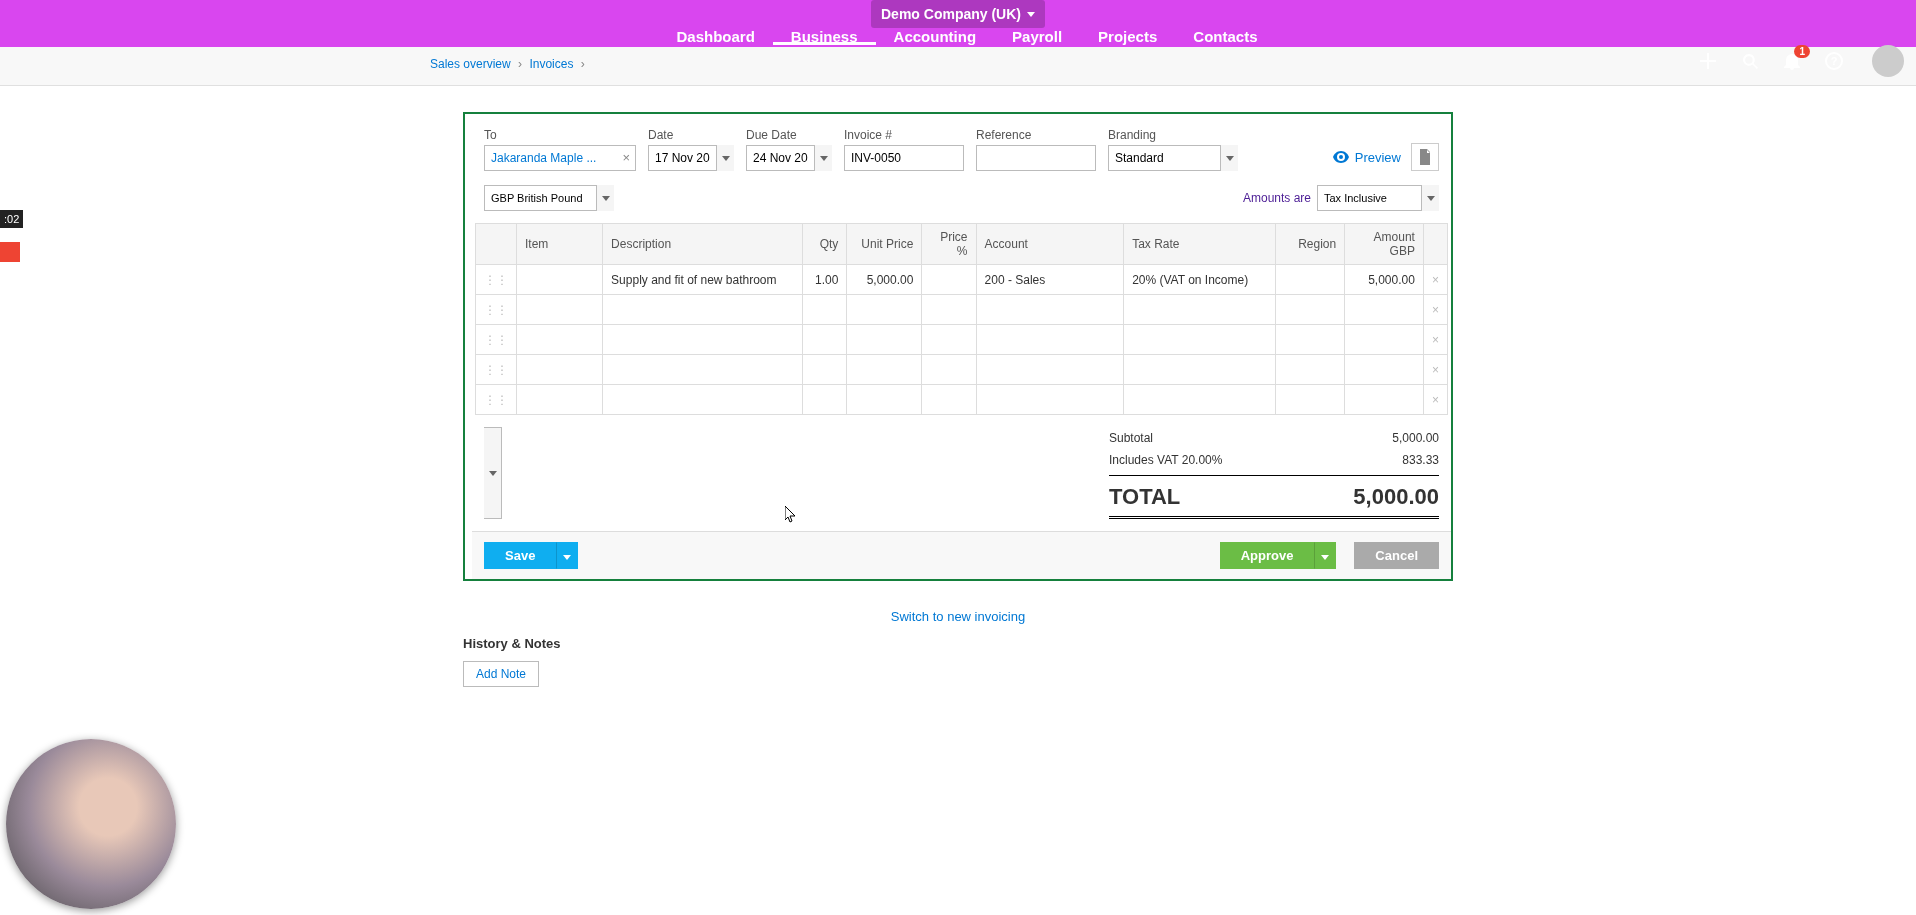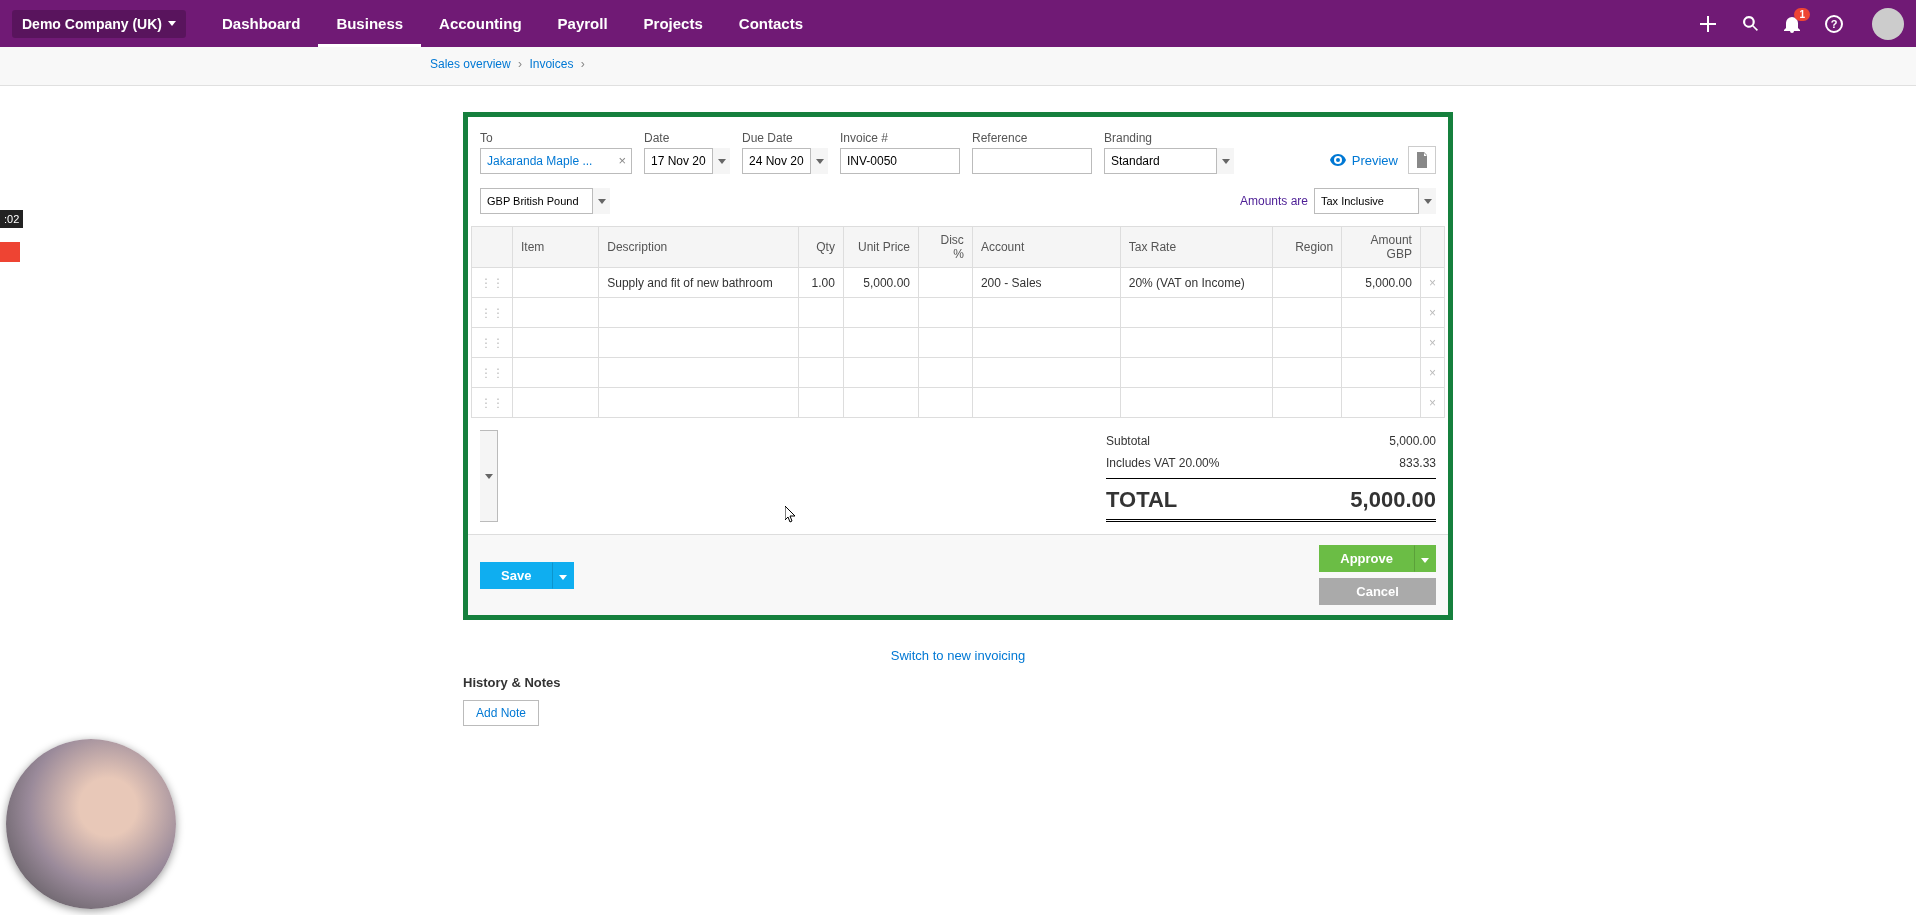--- a/index.html
+++ b/index.html
@@ -1,38 +1,38 @@
 <!DOCTYPE html>
 <html><head>
 <meta charset="utf-8">
 <style>
 * { box-sizing: border-box; margin: 0; padding: 0; }
 body { font-family: Arial, Helvetica, sans-serif; font-size: 13px; color: #333; background: #fff; overflow-x: hidden; }
 
 
-.navbar { background: #701a75; height: 47px; display: flex; align-items: center; padding: 0 12px; color: #fff; }
+.navbar { background: #d946ef; height: 47px; display: flex; align-items: center; padding: 0 12px; color: #fff; flex-direction: column; }
 .org-select { background: rgba(0,0,0,0.2); padding: 6px 10px; border-radius: 3px; font-weight: bold; font-size: 14px; display: flex; align-items: center; gap: 6px; cursor: pointer; }
 .nav-tabs { display: flex; margin-left: 18px; height: 100%; }
 .nav-tab { padding: 0 18px; font-weight: bold; font-size: 15px; display: flex; align-items: center; cursor: pointer; position: relative; }
 .nav-tab.active::after { content:""; position:absolute; bottom:0; left:0; right:0; height:3px; background:#fff; }
 .nav-right { margin-left: auto; display: flex; align-items: center; gap: 22px; }
 .nav-icon { width: 20px; height: 20px; display:flex; align-items:center; justify-content:center; cursor:pointer; position:relative; }
 .nav-icon svg { fill:#fff; }
 .badge { position:absolute; top:-6px; right:-8px; background:#e43; color:#fff; font-size:10px; border-radius:8px; padding:1px 5px; font-weight:bold; }
 .avatar { width:32px; height:32px; border-radius:50%; background:#ccc; margin-left:6px; }
 
 
 .header-zone { background:#f8f8f8; border-bottom:1px solid #e0e0e0; padding: 10px 0 14px 0; }
 .header-inner { max-width: 1280px; margin: 0 auto; padding-left: 112px; }
 .breadcrumb { color:#0078d4; font-size:12px; }
 .breadcrumb span.sep { color:#888; margin:0 4px; }
 .page-title { font-size:24px; font-weight:bold; color:#222; margin-top:2px; }
 
 
-.card-wrap { max-width: 990px; margin: 26px auto 12px auto; border:5px solid #15803d; background:#fff; }
+.card-wrap { max-width: 990px; margin: 26px auto 12px auto; border:2px solid #15803d; background:#fff;padding-left:7px; }
 
 
 .form-row { display:flex; gap:12px; padding:14px 12px 10px 12px; align-items:flex-end; }
 .form-group { display:flex; flex-direction:column; }
 .form-label { font-size:12px; color:#555; margin-bottom:3px; }
 .text-input, .select-input { border:1px solid #bbb; height:26px; padding:0 6px; font-size:12px; background:#fff; }
 .dd-btn { width:18px; border-left:1px solid #bbb; display:flex; align-items:center; justify-content:center; background:#f5f5f5; }
 .combo { display:flex; }
 .combo .text-input { border-right:none; }
 
@@ -68,21 +68,21 @@
 .total-row.line { border-top:1px solid #000; margin-top:4px; }
 .total-row.grand { font-size:22px; font-weight:bold; padding-top:8px; border-bottom:3px double #000; padding-bottom:6px; }
 
 
 .card-footer { border-top:1px solid #ddd; background:#f8f8f8; padding:10px 12px; display:flex; align-items:center; }
 .btn { font-size:13px; padding:5px 20px; border:1px solid transparent; cursor:pointer; color:#fff; font-weight:bold; }
 .btn-save { background:#0faef0; }
 .btn-dd { border-left:1px solid rgba(0,0,0,0.15); padding:5px 6px; }
 .btn-approve { background:#6bbd45; }
 .btn-cancel { background:#aaa; }
-.footer-right { margin-left:auto; display:flex; gap:6px;flex-direction:column; }
+.footer-right { margin-left:auto; display:flex; gap:18px; }
 .btn-group { display:flex; }
 
 
 .switch-link { text-align:center; color:#0078d4; margin:28px 0 12px 0; font-size:13px; cursor:pointer; }
 .history { max-width:990px; margin:10px auto 40px auto; }
 .history h4 { font-size:13px; font-weight:bold; margin-bottom:10px; }
 .add-note { border:1px solid #bbb; background:#fff; color:#0078d4; padding:5px 12px; font-size:12px; cursor:pointer; }
 
 
 .timer-float { position:fixed; left:0; top:210px; background:#222; color:#fff; font-size:11px; padding:3px 4px; }
@@ -225,21 +225,21 @@
   </div>
 
   <table class="line-table">
     <thead>
         <tr id="thead-row">
           <th class="drag-col"></th>
           <th style="width: 90px;">Item</th>
           <th style="width: 210px;">Description</th>
           <th class="r" style="width: 45px;">Qty</th>
           <th class="r" style="width: 76px;">Unit Price</th>
-          <th class="r" style="width: 55px;">Disc %</th>
+          <th class="r" style="width: 55px;">Price %</th>
           <th style="width: 155px;">Account</th>
           <th style="width: 160px;">Tax Rate</th>
           <th class="r" style="width: 70px;">Region</th>
           <th class="r" style="width: 80px;">Amount GBP</th>
           <th class="del-col"></th>
         </tr>
       </thead>
     <tbody id="tbody">
         <tr>
           <td class="drag-col">⋮⋮</td>

